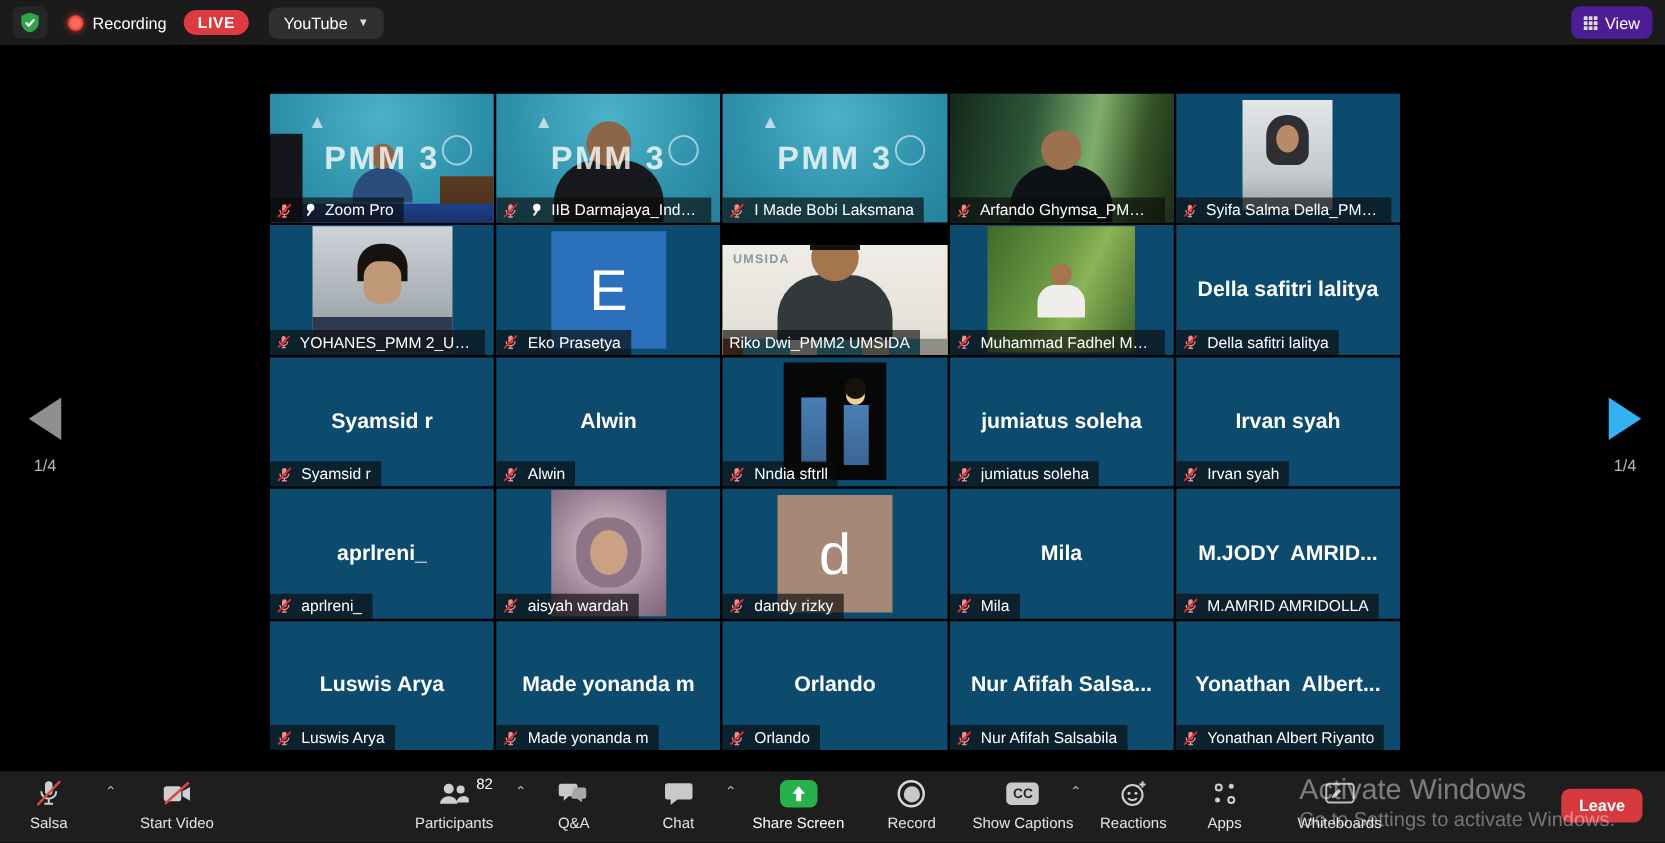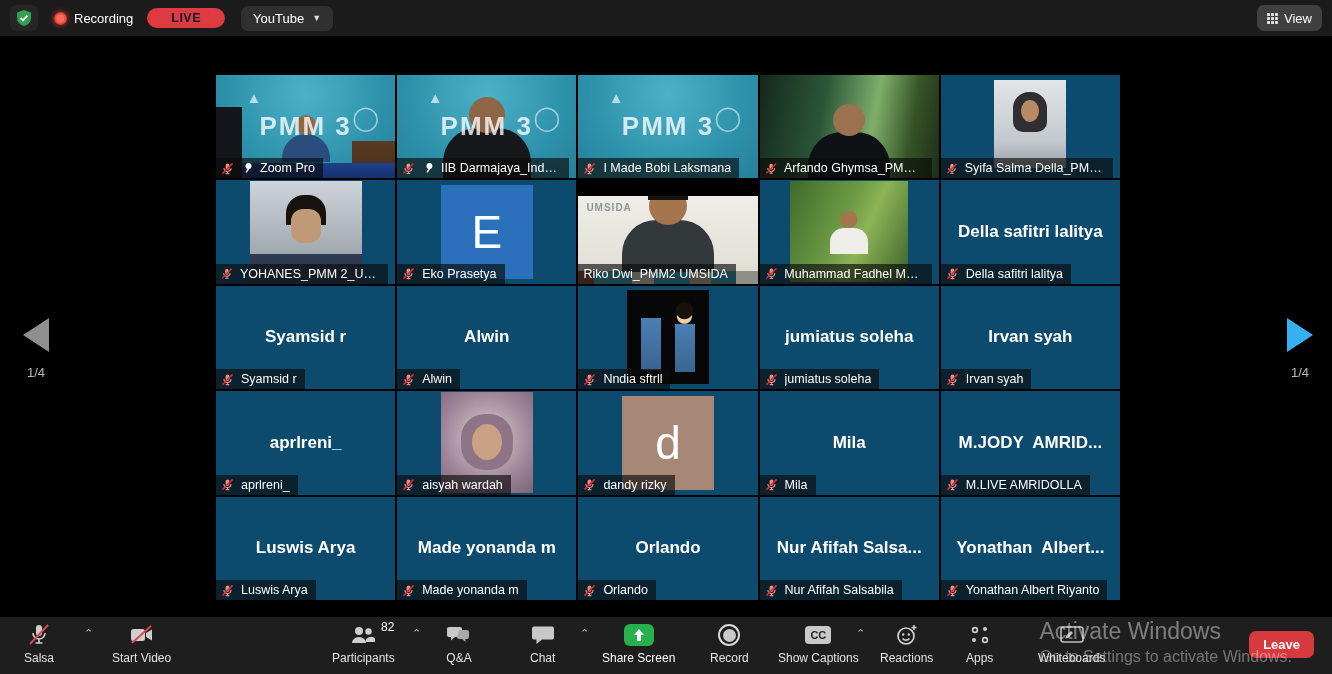--- a/index.html
+++ b/index.html
@@ -7,26 +7,26 @@
     font-family:"Liberation Sans","DejaVu Sans",sans-serif; }
 
   
   .topbar { position:absolute; top:0; left:0; width:100%; height:36px; background:#1b1b1b;
     display:flex; align-items:center; }
   .shield-wrap { margin-left:10px; width:28px; height:26px; background:#262626; border-radius:6px;
     display:flex; align-items:center; justify-content:center; }
   .rec-group { display:flex; align-items:center; margin-left:16px; gap:7px; }
   .rec-dot { width:13px; height:13px; border-radius:50%; background:radial-gradient(circle,#ff6b5e 0 35%,#d8352a 70%,rgba(216,53,42,.25)); box-shadow:0 0 6px rgba(230,70,50,.8); }
   .rec-label { color:#fff; font-size:13px; }
-  .live-badge { margin-left:14px; background:#dd3b41; color:#0f172a; font-weight:bold; font-size:12.5px;
-    padding:3px 24px; border-radius:10px; letter-spacing:.5px; }
+  .live-badge { margin-left:14px; background:#dd3b41; color:#ffffff; font-weight:bold; font-size:12.5px;
+    padding:3px 11px; border-radius:10px; letter-spacing:.5px; }
   .yt-btn { margin-left:16px; background:#303030; color:#fff; font-size:13px; padding:5px 12px;
     border-radius:7px; display:flex; align-items:center; gap:8px; cursor:default; }
   .yt-caret { font-size:9px; color:#ddd; }
-  .view-btn { position:absolute; right:10px; top:5px; height:26px; background:#404040; color:#fff;
+  .view-btn { position:absolute; right:10px; top:5px; height:26px; background:#4c1d95; color:#fff;
     font-size:13px; border-radius:7px; display:flex; align-items:center; gap:6px; padding:0 10px; }
   .grid-icon { display:grid; grid-template-columns:repeat(3,3px); grid-template-rows:repeat(3,3px); gap:1px; }
   .grid-icon i { background:#ddd; border-radius:.5px; }
 
   
   .pager { position:absolute; width:60px; text-align:center; }
   .pager-left { left:6px; top:318px; }
   .pager-right { right:2px; top:318px; }
   .arrow-left { width:0; height:0; border-top:17px solid transparent; border-bottom:17px solid transparent;
     border-right:26px solid #8f8f8f; margin:0 auto; }
@@ -538,21 +538,21 @@
     </div>
 
     <div class="center-name">M.JODY  AMRID...</div>
     <div class="name-tag">
       <svg class="mic-muted" width="13" height="13" viewBox="0 0 14 14">
         <rect x="5" y="1.5" width="4" height="7" rx="2" fill="#ef8d8d"></rect>
         <path d="M3.2 6.5 a3.8 3.8 0 0 0 7.6 0 M7 10.3 V12.5 M5 12.5 h4" stroke="#ef8d8d" stroke-width="1.2" fill="none"></path>
         <line x1="1.5" y1="12.5" x2="12.5" y2="1.5" stroke="#d72f2f" stroke-width="1.6"></line>
       </svg>
 
-      <span class="name-label">M.LIVE AMRIDOLLA</span>
+      <span class="name-label">M.AMRID AMRIDOLLA</span>
     </div>
   </div>
 
   <div class="tile t-text">
     <div class="tile-visual">
       
       
     </div>
 
     <div class="center-name">Luswis Arya</div>

